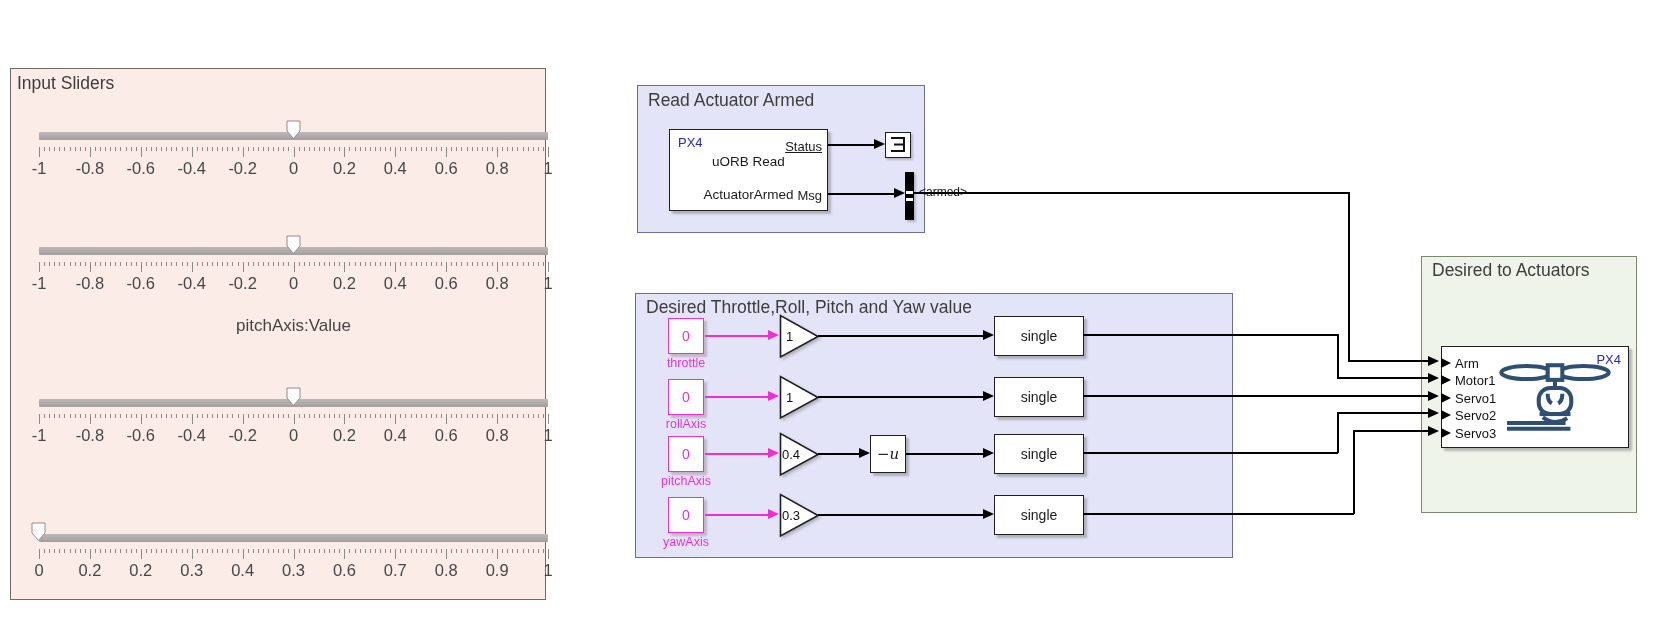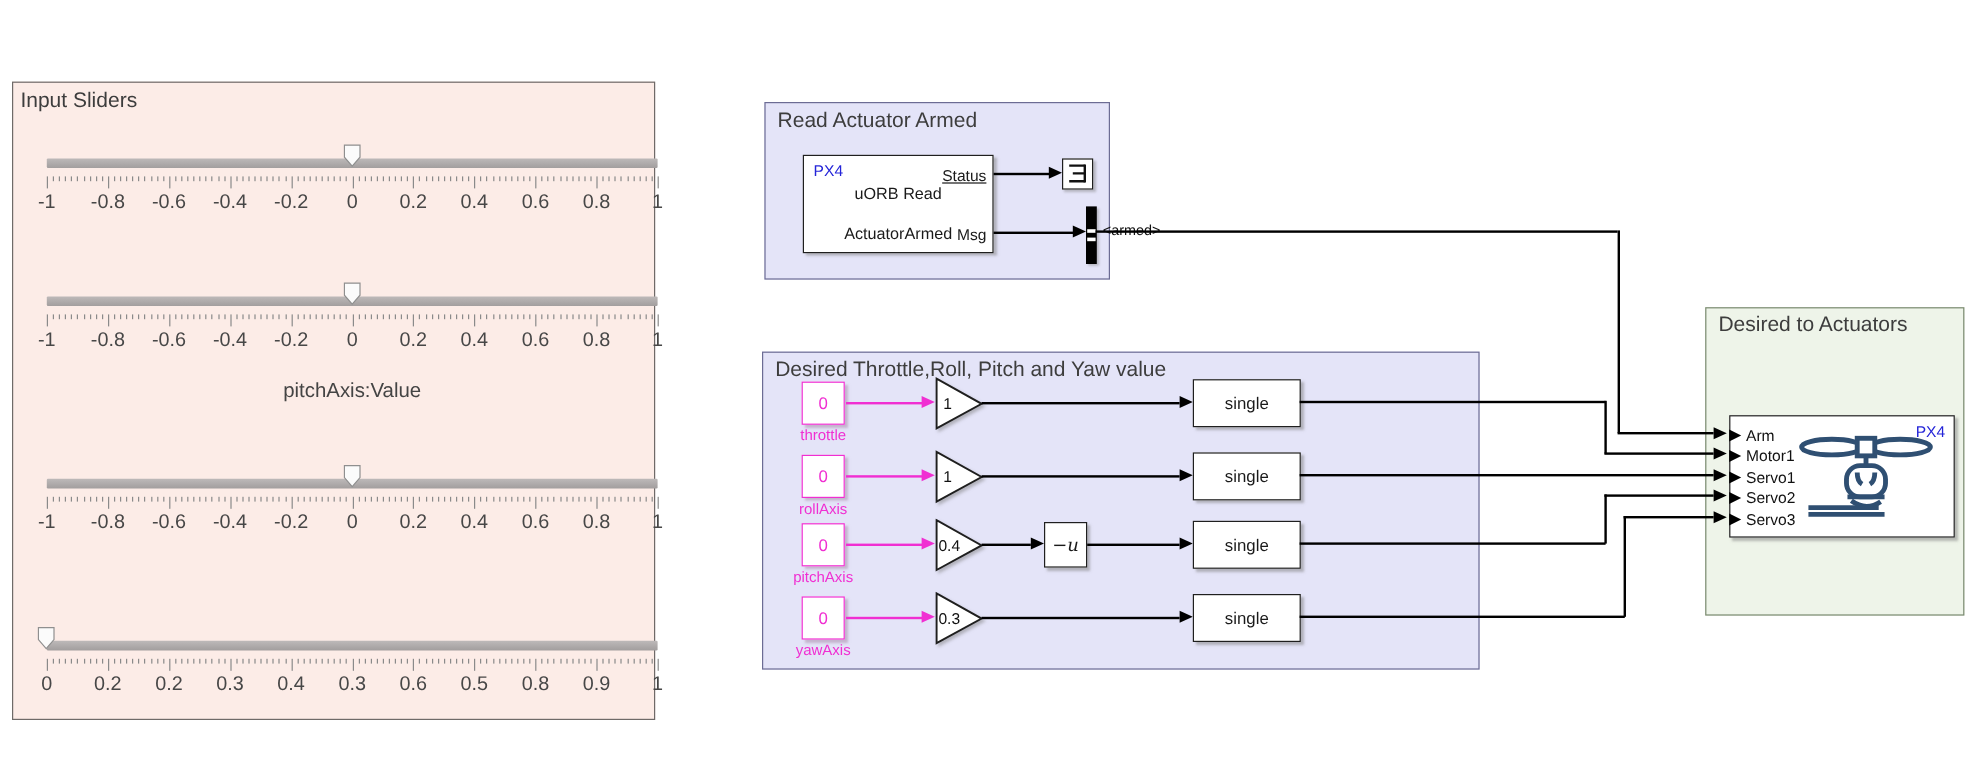--- a/index.html
+++ b/index.html
@@ -536,21 +536,21 @@
           <div class="tick major" style="left: 100%;"></div>
         </div>
       <div class="slider-ticklabels">
           <span class="ticklabel" style="left: 0%;">0</span>
           <span class="ticklabel" style="left: 10%;">0.2</span>
           <span class="ticklabel" style="left: 20%;">0.2</span>
           <span class="ticklabel" style="left: 30%;">0.3</span>
           <span class="ticklabel" style="left: 40%;">0.4</span>
           <span class="ticklabel" style="left: 50%;">0.3</span>
           <span class="ticklabel" style="left: 60%;">0.6</span>
-          <span class="ticklabel" style="left: 70%;">0.5</span>
+          <span class="ticklabel" style="left: 70%;">0.7</span>
           <span class="ticklabel" style="left: 80%;">0.8</span>
           <span class="ticklabel" style="left: 90%;">0.9</span>
           <span class="ticklabel" style="left: 100%;">1</span>
         </div>
     </div>
   </div>
 
   <div id="area-raa" class="area">
     <div class="area-title" style="left:10px;top:4px;">Read Actuator Armed</div>
 

